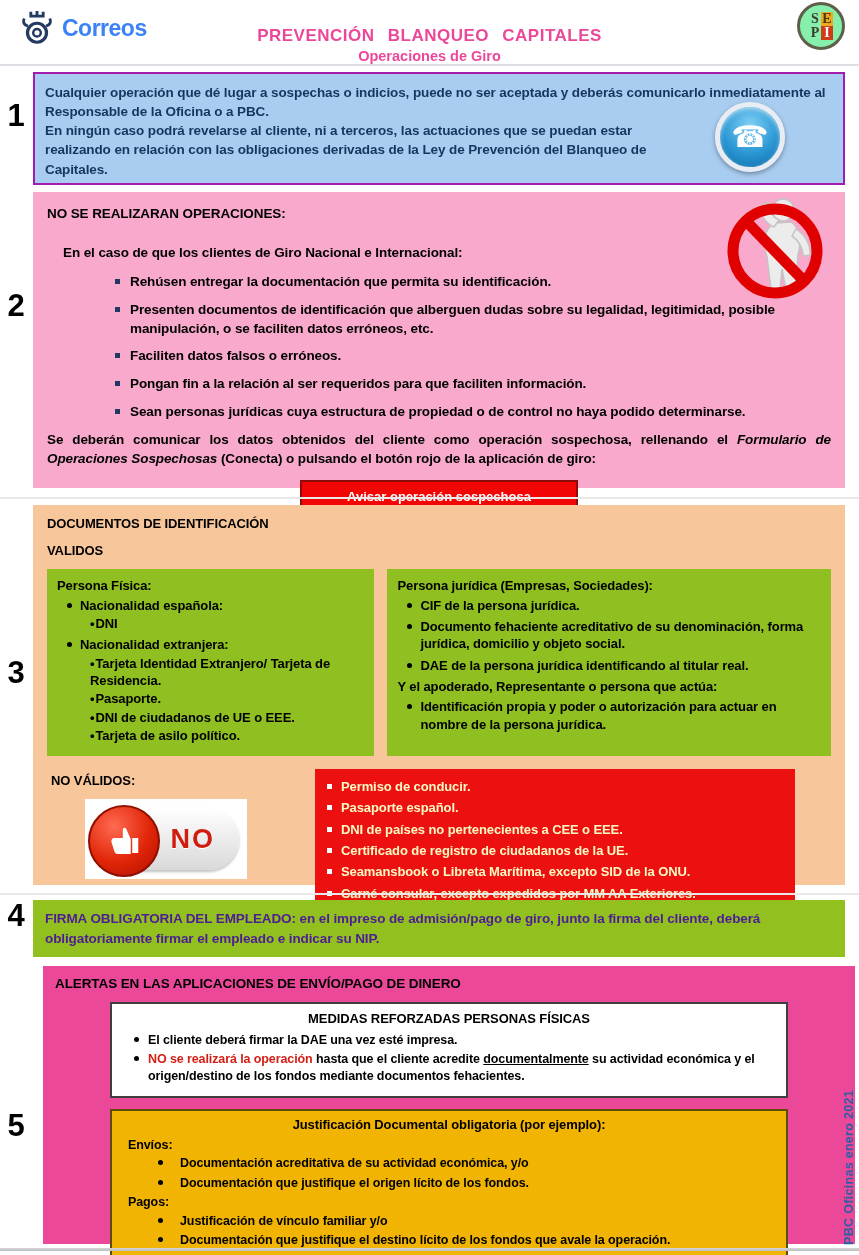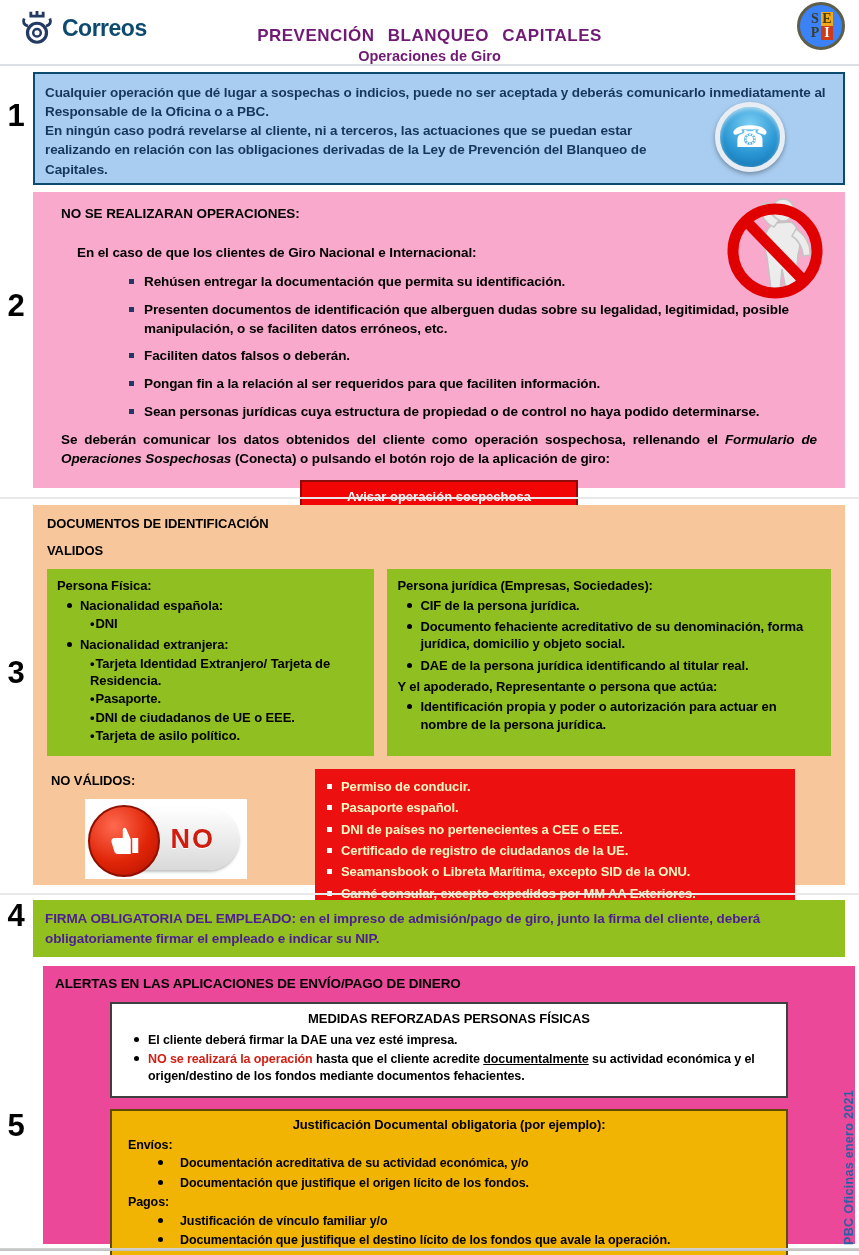--- a/index.html
+++ b/index.html
@@ -2,54 +2,54 @@
 <html><head>
 <meta charset="utf-8">
 <style>
   html,body{margin:0;padding:0;background:#fff;}
   .page{
     position:relative;width:859px;height:1255px;background:#ffffff;
     font-family:"Liberation Sans",sans-serif;font-weight:bold;overflow:hidden;
     -webkit-font-smoothing:antialiased;
   }
   
-  .brand{position:absolute;left:18px;top:8px;display:flex;align-items:center;gap:6px;color:#0c4a6e;}
+  .brand{position:absolute;left:18px;top:8px;display:flex;align-items:center;gap:6px;color:#3b82f6;}
   .brand-text{font-size:23px;letter-spacing:-0.5px;}
-  .titles{position:absolute;left:200px;right:200px;top:26px;text-align:center;color:#701a75;}
+  .titles{position:absolute;left:200px;right:200px;top:26px;text-align:center;color:#ec4899;}
   .title{font-size:17px;letter-spacing:.5px;word-spacing:8px;}
   .subtitle{font-size:14.5px;margin-top:2px;}
   .sepi{position:absolute;right:14px;top:2px;width:42px;height:42px;border:3px solid #5f5f49;border-radius:50%;
         display:flex;flex-direction:column;align-items:center;justify-content:center;line-height:1;
-        font-family:"Liberation Serif",serif;font-size:14px;background:#3b82f6;}
+        font-family:"Liberation Serif",serif;font-size:14px;background:#86efac;}
   .sepi span{display:inline-block;width:12px;text-align:center;}
   .sepi .sq-orange{background:#f0a81c;color:#4a3a06;}
   .sepi .sq-red{background:#cf3a17;color:#ffffff;}
   .sepi .plain{color:#3c3c2c;}
   .hr{position:absolute;left:0;width:859px;height:2px;background:#dcdfe3;}
   .hr1{top:64px;} .hr2{top:497px;background:#e8e8e8;} .hr3{top:893px;background:#e8e8e8;}
   .bottom-bar{position:absolute;left:0;top:1248px;width:859px;height:3px;background:linear-gradient(#d6d6d6,#bdbdbd);}
 
   
   .num{position:absolute;left:2px;width:28px;text-align:center;font-size:31px;color:#000;}
 
   
   .box{position:absolute;left:33px;width:812px;box-sizing:border-box;}
 
   
-  .s1{top:72px;height:113px;background:#a9cdf1;border:2px solid #0c4a6e;padding:9px 12px 6px 10px;
+  .s1{top:72px;height:113px;background:#a9cdf1;border:2px solid #a21caf;padding:9px 12px 6px 10px;
       color:#17365d;font-size:13.5px;line-height:1.42;letter-spacing:-0.1px;}
   .s1 p{margin:0;}
   .s1 .p2{max-width:655px;}
   .phone-btn{position:absolute;right:58px;top:28px;width:60px;height:60px;border-radius:50%;
       background:radial-gradient(circle at 50% 30%,#7fd0f5 0%,#2a97d4 55%,#0c6aa8 100%);
       border:5px solid #e7edf3;box-shadow:0 2px 5px rgba(0,0,0,.35),inset 0 2px 4px rgba(255,255,255,.6);
       display:flex;align-items:center;justify-content:center;color:#fff;font-size:30px;font-weight:normal;}
 
   
-  .s2{top:192px;height:296px;background:#f8a9cc;padding:13px 28px 10px;color:#000;font-size:13.5px;line-height:1.4;letter-spacing:-0.1px;}
+  .s2{top:192px;height:296px;background:#f8a9cc;padding:13px 14px 10px;color:#000;font-size:13.5px;line-height:1.4;letter-spacing:-0.1px;}
   .s2-heading{margin:0 0 20px;}
   .s2-intro{margin:0 16px 10px;}
   ul.sqlist{list-style:none;margin:0 0 2px 68px;padding:0;max-width:715px;}
   ul.sqlist li{position:relative;padding-left:15px;margin-bottom:9px;}
   ul.sqlist li::before{content:"";position:absolute;left:0;top:6px;width:5px;height:5px;background:#203864;}
   .s2-closing{margin:2px 0 0;text-align:justify;}
   .s2-closing i{font-weight:bold;}
   .alert-btn{display:block;margin:11px auto 0;width:278px;height:34px;background:#f20505;color:#fff;
       border:2px solid #8e0b0b;font-family:"Liberation Sans",sans-serif;font-weight:bold;font-size:13px;cursor:pointer;}
   .prohib{position:absolute;top:3px;right:10px;}
@@ -152,21 +152,21 @@
       <path d="M58 28 C47 33 45 48 50 62 L54 94 C55 101 62 101 63 95 L65 74 L69 95 C70 101 77 101 78 94 L81 60 C85 46 83 33 74 27 Z" fill="#ececec" stroke="#c4c4c4" stroke-width="1.5"></path>
       <path d="M57 32 C48 28 42 19 45 9 L52 8 C51 17 57 23 62 25 Z" fill="#ececec" stroke="#c4c4c4" stroke-width="1.5"></path>
       <path d="M79 34 C88 40 94 50 93 60 L86 61 C86 52 80 44 75 41 Z" fill="#ececec" stroke="#c4c4c4" stroke-width="1.5"></path>
       <circle cx="58" cy="56" r="42" fill="none" stroke="#e00000" stroke-width="11"></circle>
       <line x1="29" y1="26" x2="87" y2="86" stroke="#e00000" stroke-width="11"></line>
     </svg>
     <p class="s2-intro">En el caso de que los clientes de Giro Nacional e Internacional:</p>
     <ul class="sqlist">
       <li>Rehúsen entregar la documentación que permita su identificación.</li>
       <li>Presenten documentos de identificación que alberguen dudas sobre su legalidad, legitimidad, posible manipulación, o se faciliten datos erróneos, etc.</li>
-      <li>Faciliten datos falsos o deberán.</li>
+      <li>Faciliten datos falsos o erróneos.</li>
       <li>Pongan fin a la relación al ser requeridos para que faciliten información.</li>
       <li>Sean personas jurídicas cuya estructura de propiedad o de control no haya podido determinarse.</li>
     </ul>
     <p class="s2-closing"><span>Se deberán comunicar los datos obtenidos del cliente como operación sospechosa, rellenando el </span><i>Formulario de Operaciones Sospechosas</i><span> (Conecta) o pulsando el botón rojo de la aplicación de giro:</span></p>
     <button class="alert-btn">Avisar operación sospechosa</button>
   </div>
 
   <div class="hr hr2"></div>
 
   <div class="num" style="top:655px;">3</div>

